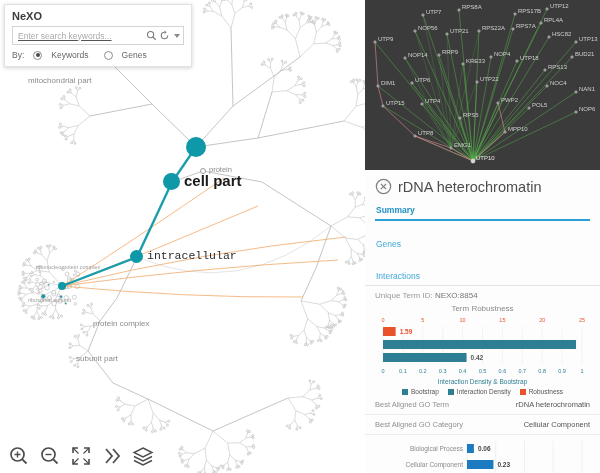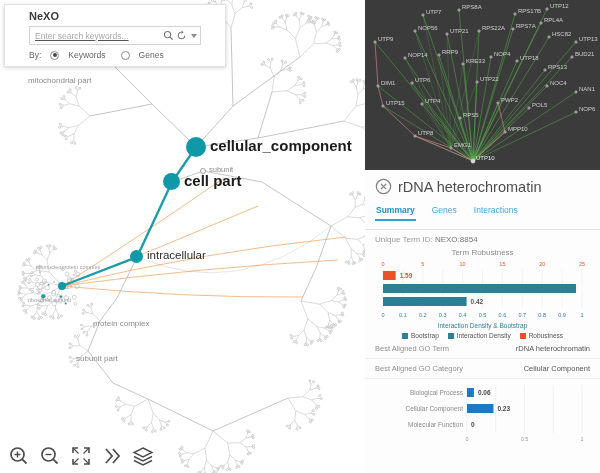--- a/index.html
+++ b/index.html
@@ -7,25 +7,25 @@
        font-family:"Liberation Sans","DejaVu Sans",sans-serif;}
   
   .tree-panel{position:absolute;left:0;top:0;width:365px;height:473px;background:#fff;overflow:hidden;}
   #tree-svg{position:absolute;left:0;top:0;z-index:1;}
   .tree-dot{position:absolute;border-radius:50%;z-index:3;box-sizing:border-box;}
   .dot-teal{background:#0f98a8;}
   .dot-ring{background:#fff;border:1px solid #9d9d9d;}
   .tree-label{position:absolute;z-index:4;white-space:nowrap;color:#8b8b8b;}
   .lbl-xs{font-size:5.5px;color:#9d9d9d;}
   .lbl-sm{font-size:8px;}
-  .lbl-md{font-size:11.5px;color:#2b2b2b;font-weight:500;}
+  .lbl-md{font-size:11.5px;color:#2b2b2b;font-weight:500;font-family:Liberation Mono, monospace;}
   .lbl-xl{font-size:15px;color:#1c1c1c;font-weight:600;}
   
   .search-card{position:absolute;left:4px;top:4px;z-index:6;width:172px;background:#fff;
-               border:1px solid #e2e2e2;box-shadow:0 1px 4px rgba(0,0,0,.18);padding:5px 24px 6px;}
+               border:1px solid #e2e2e2;box-shadow:0 1px 4px rgba(0,0,0,.18);padding:5px 7px 6px;}
   .search-title{font-size:11px;font-weight:700;color:#3c3c3c;margin-bottom:4px;}
   .search-box{display:flex;align-items:center;border:1px solid #d4d4d4;height:17px;padding:0 3px;background:#fff;}
   .search-box input{flex:1;border:0;outline:none;font-size:8.5px;color:#555;min-width:0;
                     font-family:"Liberation Sans","DejaVu Sans",sans-serif;text-decoration:underline;}
   .search-box input::placeholder{color:#aaa;}
   .sicon{width:11px;height:11px;margin-left:2px;flex:0 0 auto;cursor:pointer;}
   .caret{width:0;height:0;border-left:3.5px solid transparent;border-right:3.5px solid transparent;
          border-top:4.5px solid #8a8a8a;margin-left:4px;cursor:pointer;}
   .radio-row{display:flex;align-items:center;margin-top:5px;font-size:8.5px;color:#666;gap:9px;}
   .radio{width:9px;height:9px;border:1px solid #8e8e8e;border-radius:50%;display:inline-block;
@@ -38,21 +38,21 @@
   .tbtn{width:22px;height:22px;cursor:pointer;}
   .tbtn svg{width:22px;height:22px;}
   
   .right-col{position:absolute;left:365px;top:0;width:235px;height:473px;}
   .network-panel{position:relative;width:235px;height:170px;background:#3b3b3b;overflow:hidden;}
   
   .detail-panel{position:absolute;top:170px;left:0;width:235px;height:303px;background:#fdfdfd;overflow:hidden;}
   .detail-header{display:flex;align-items:center;gap:6px;padding:8px 10px 4px;}
   .close-icon{width:17px;height:17px;flex:0 0 auto;cursor:pointer;}
   .detail-title{font-size:14.5px;color:#4d4d4d;}
-  .tabs{display:flex;gap:15px;padding:3px 10px 8px;border-bottom:1px solid #e4e4e4;}
+  .tabs{display:flex;gap:15px;padding:3px 10px 0;border-bottom:1px solid #e4e4e4;flex-direction:column;}
   .tab{font-size:8.5px;color:#3fa7d6;padding:3px 1px 4px;cursor:pointer;}
   .tab.active{color:#1f8fc4;border-bottom:2px solid #2a9fd3;font-weight:700;}
   .term-id-row{font-size:8px;color:#9a9a9a;padding:5px 10px 2px;}
   .term-id-value{color:#777;}
   .chart-title{font-size:8px;color:#8a8a8a;text-align:center;padding:2px 0 1px;}
   .chart-wrap{padding:0 10px;}
   .axis-caption{font-size:6.5px;color:#2e7f93;text-align:center;margin-top:-2px;}
   .legend{display:flex;justify-content:center;gap:9px;margin-top:3px;}
   .legend-item{display:flex;align-items:center;gap:3px;font-size:6.5px;color:#555;}
   .legend-swatch{width:6px;height:6px;display:inline-block;}
@@ -1122,23 +1122,22 @@
       </g>
     </svg>
 
   <div class="tree-dot dot-teal" style="left:186px;top:137px;width:20px;height:20px"></div>
   <div class="tree-dot dot-teal" style="left:163px;top:173px;width:17px;height:17px"></div>
   <div class="tree-dot dot-teal" style="left:130px;top:250px;width:13px;height:13px"></div>
   <div class="tree-dot dot-teal" style="left:58px;top:282px;width:8px;height:8px"></div>
   <div class="tree-dot dot-ring" style="left:200px;top:168px;width:6px;height:6px"></div>
 
   <div class="tree-label lbl-sm" style="left:28px;top:76px">mitochondrial part</div>
-  <div class="tree-label lbl-xl" style="left:210px;top:137px">cellular_component</div>
   <div class="tree-label lbl-xl" style="left:184px;top:172px">cell part</div>
-  <div class="tree-label lbl-sm" style="left:209px;top:165px;font-size:7.5px">subunit</div>
+  <div class="tree-label lbl-sm" style="left:209px;top:165px;font-size:7.5px">protein</div>
   <div class="tree-label lbl-md" style="left:147px;top:249px">intracellular</div>
   <div class="tree-label lbl-sm" style="left:93px;top:319px">protein complex</div>
   <div class="tree-label lbl-sm" style="left:76px;top:354px">subunit part</div>
   <div class="tree-label lbl-xs" style="left:36px;top:264px">ribonucleoprotein complex</div>
   <div class="tree-label lbl-xs" style="left:28px;top:297px">ribosomal subunit</div>
 
   <div class="search-card">
     <div class="search-title">NeXO</div>
     <div class="search-box">
       <input type="text" placeholder="Enter search keywords..." style="">

